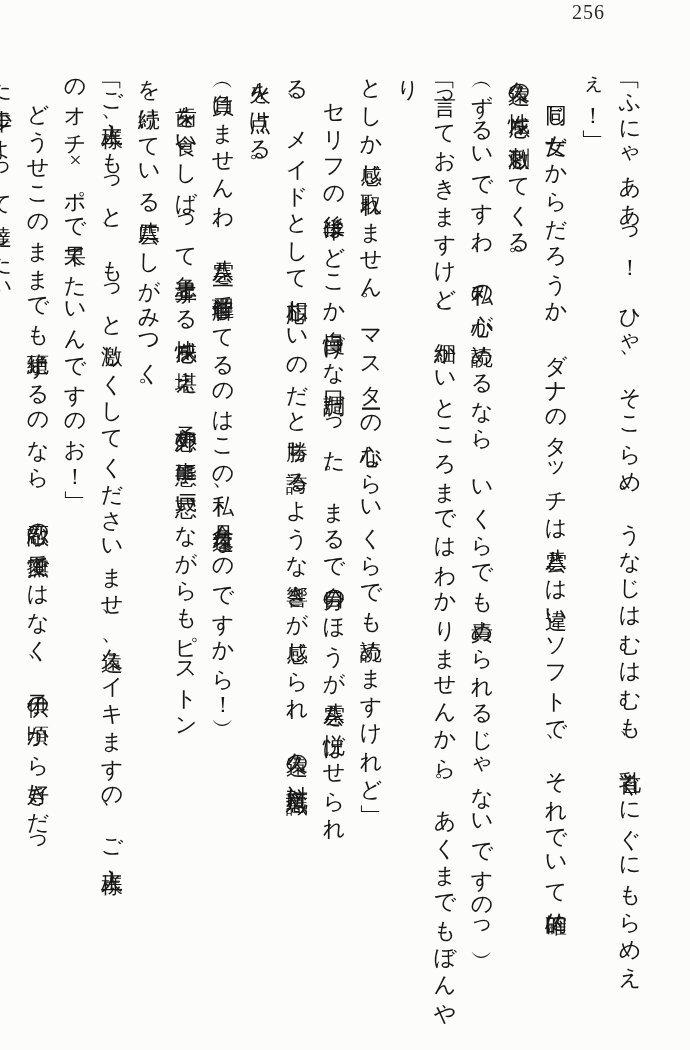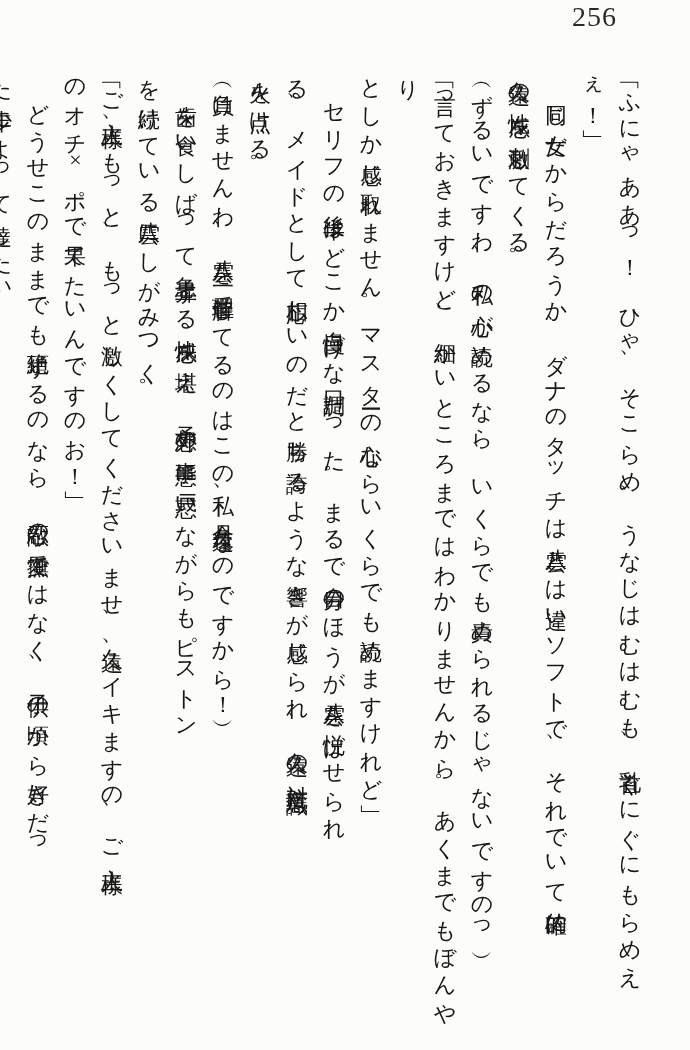--- a/index.html
+++ b/index.html
@@ -11,21 +11,21 @@
     height: 1050px;
     position: relative;
     background: #fcfcfa;
     overflow: hidden;
     font-family: "Liberation Serif", "DejaVu Serif", serif;
   }
   .page-number {
     position: absolute;
     top: 1px;
     left: 572px;
-    font-size: 28px;
+    font-size: 20px;
     letter-spacing: 1px;
     color: #2a2a2a;
   }
   .text-block {
     position: absolute;
     top: 64px;
     right: 41px;
     height: 962px;
     writing-mode: vertical-rl;
     text-orientation: mixed;

